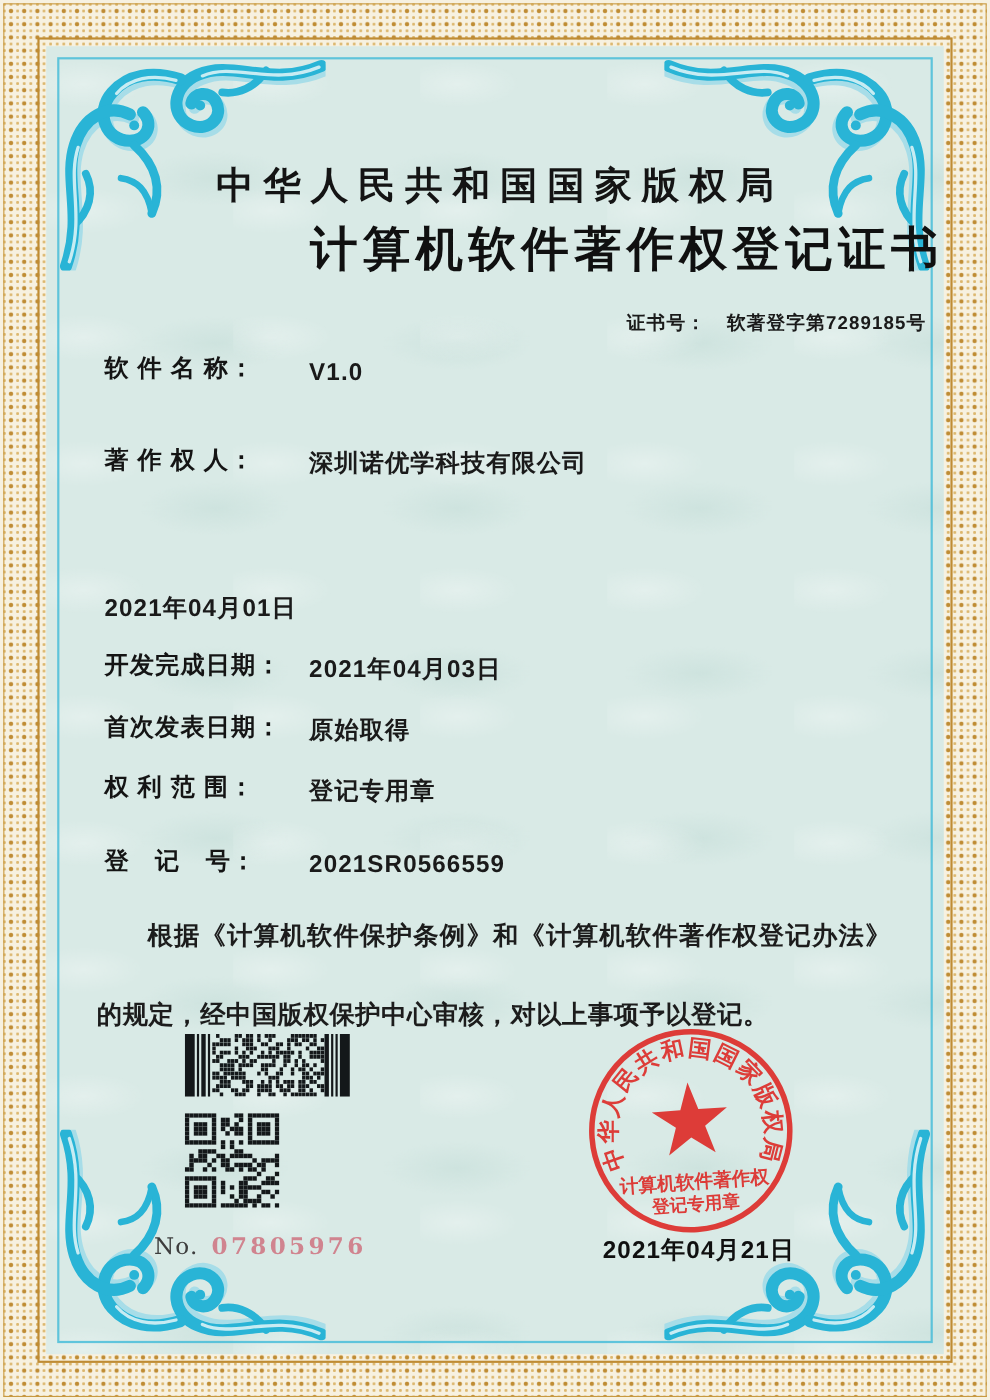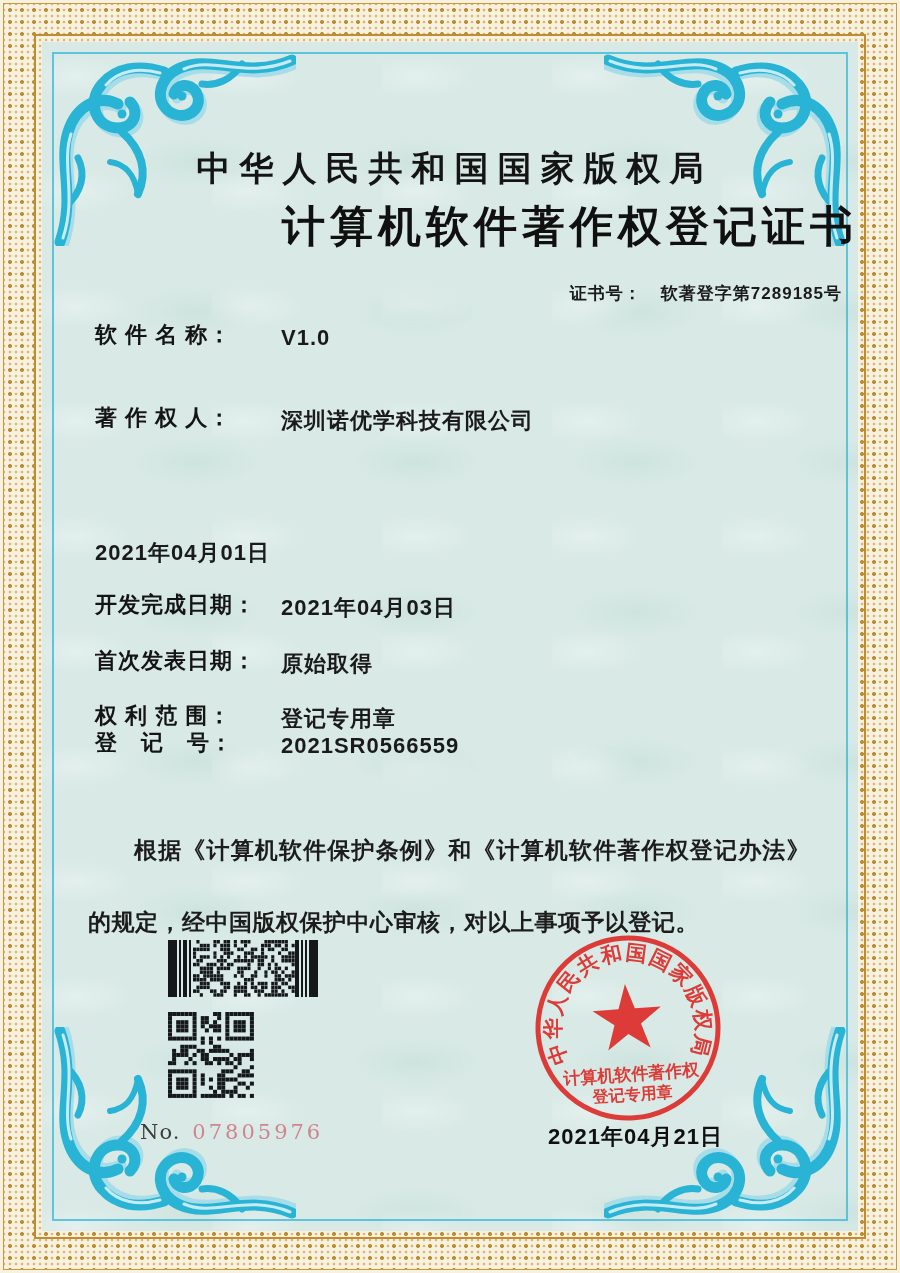--- a/index.html
+++ b/index.html
@@ -63,21 +63,21 @@
     font-size:23px;font-weight:600;line-height:72px;letter-spacing:.5px;
     text-indent:2em;text-align:justify;color:#1c1c1c;
   }
   
   .barcode{position:absolute;left:126px;top:898px;width:152px;height:57px;}
   .qrcode{position:absolute;left:126px;top:970px;width:86px;height:86px;}
   .serial{
     position:absolute;left:98px;top:1078px;
     font-family:"DejaVu Serif",serif;font-size:21px;color:#3d3d3d;letter-spacing:1px;
   }
-  .serial .num{color:#cf7380;letter-spacing:3px;margin-left:12px;opacity:.85;font-weight:400;}
+  .serial .num{color:#cf7380;letter-spacing:3px;margin-left:12px;opacity:.85;font-weight:700;}
   .issue-date{
     position:absolute;left:506px;top:1080px;
     font-size:22px;font-weight:700;letter-spacing:1px;color:#101010;z-index:2;text-align:center;
   }
   .seal{position:absolute;left:486px;top:886px;width:200px;height:200px;z-index:5;pointer-events:none;}
   .seal text{font-family:"Liberation Sans",sans-serif;}
 </style>
 </head>
 <body>
 
@@ -152,21 +152,21 @@
       <span class="fvalue">2021年04月03日</span>
     </div>
     <div class="frow" style="top:604px">
       <span class="flabel">首次发表日期：</span>
       <span class="fvalue">原始取得</span>
     </div>
     <div class="frow" style="top:659px">
       <span class="flabel">权 利 范 围：</span>
       <span class="fvalue">登记专用章</span>
     </div>
-    <div class="frow" style="top:686px">
+    <div class="frow" style="top:726px">
       <span class="flabel">登　记　号：</span>
       <span class="fvalue">2021SR0566559</span>
     </div>
 
     <div class="statement">根据《计算机软件保护条例》和《计算机软件著作权登记办法》的规定，经中国版权保护中心审核，对以上事项予以登记。</div>
 
     <svg class="barcode" id="barcode-svg" viewBox="0 0 152 57">
         <rect x="0" y="0" width="9" height="57" fill="#14181a"></rect>
         <rect x="11" y="0" width="2" height="57" fill="#14181a"></rect>
         <rect x="15" y="0" width="4" height="57" fill="#14181a"></rect>

